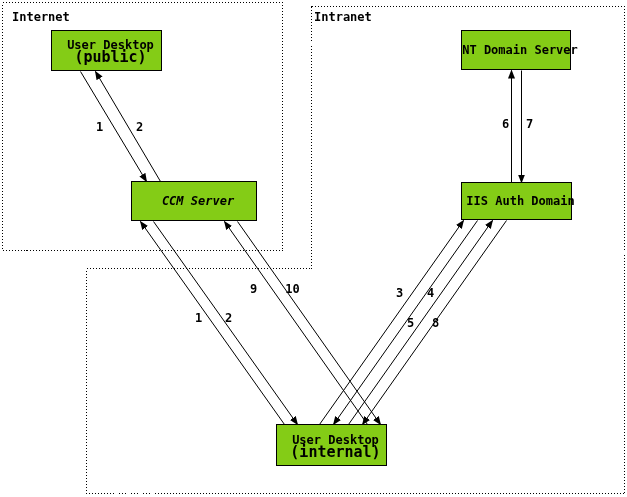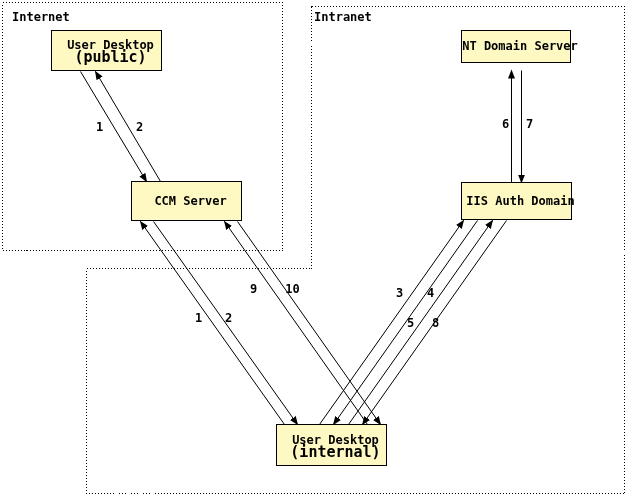--- a/index.html
+++ b/index.html
@@ -6,21 +6,21 @@
   #stage{position:relative;width:627px;height:497px;background:#fff;overflow:hidden;
          font-family:"DejaVu Sans Mono",monospace;}
   #diagram-svg{position:absolute;left:0;top:0;}
   .zone-border{fill:none;stroke:#000;stroke-width:1;stroke-dasharray:1 2;shape-rendering:crispEdges;}
   .conn-line{stroke:#000;stroke-width:1;}
   .conn-label{font-family:"DejaVu Sans Mono",monospace;font-weight:bold;font-size:12px;
               text-anchor:middle;fill:#000;}
   .zone-label{position:absolute;font-weight:bold;font-size:12px;line-height:14px;color:#000;text-align:center;}
   #zone-label-internet{left:12px;top:10px;}
   #zone-label-intranet{left:314px;top:10px;}
-  .node{position:absolute;box-sizing:border-box;background:#fef9c3;border:1px solid #000;
+  .node{position:absolute;box-sizing:border-box;background:#84cc16;border:1px solid #000;
         display:flex;flex-direction:column;align-items:center;justify-content:center;
         text-align:center;white-space:nowrap;z-index:2;padding-left:8px;}
   .node-title{font-weight:bold;font-size:12px;line-height:13px;color:#000;}
   .node-subtitle{font-weight:bold;font-size:15px;line-height:10px;color:#000;}
 </style>
 </head>
 <body>
 
 <div id="stage">
   <svg id="diagram-svg" width="627" height="497">
@@ -60,24 +60,24 @@
   </svg>
 
   <div class="zone-label" id="zone-label-internet">Internet</div>
   <div class="zone-label" id="zone-label-intranet">Intranet</div>
 
   <div id="nodes">
       <div class="node" style="left: 51px; top: 30px; width: 111px; height: 41px;">
         <div class="node-title">User Desktop</div>
         <div class="node-subtitle">(public)</div>
       </div>
-      <div class="node" style="left: 131px; top: 181px; width: 111px; height: 40px;">
+      <div class="node" style="left: 131px; top: 181px; width: 126px; height: 40px; font-style: italic;">
         <div class="node-title">CCM Server</div>
       </div>
-      <div class="node" style="left: 461px; top: 30px; width: 110px; height: 33px;">
+      <div class="node" style="left: 461px; top: 30px; width: 110px; height: 40px;">
         <div class="node-title">NT Domain Server</div>
       </div>
       <div class="node" style="left: 461px; top: 182px; width: 111px; height: 38px;">
         <div class="node-title">IIS Auth Domain</div>
       </div>
       <div class="node" style="left: 276px; top: 424px; width: 111px; height: 42px;">
         <div class="node-title">User Desktop</div>
         <div class="node-subtitle">(internal)</div>
       </div>
     </div>

